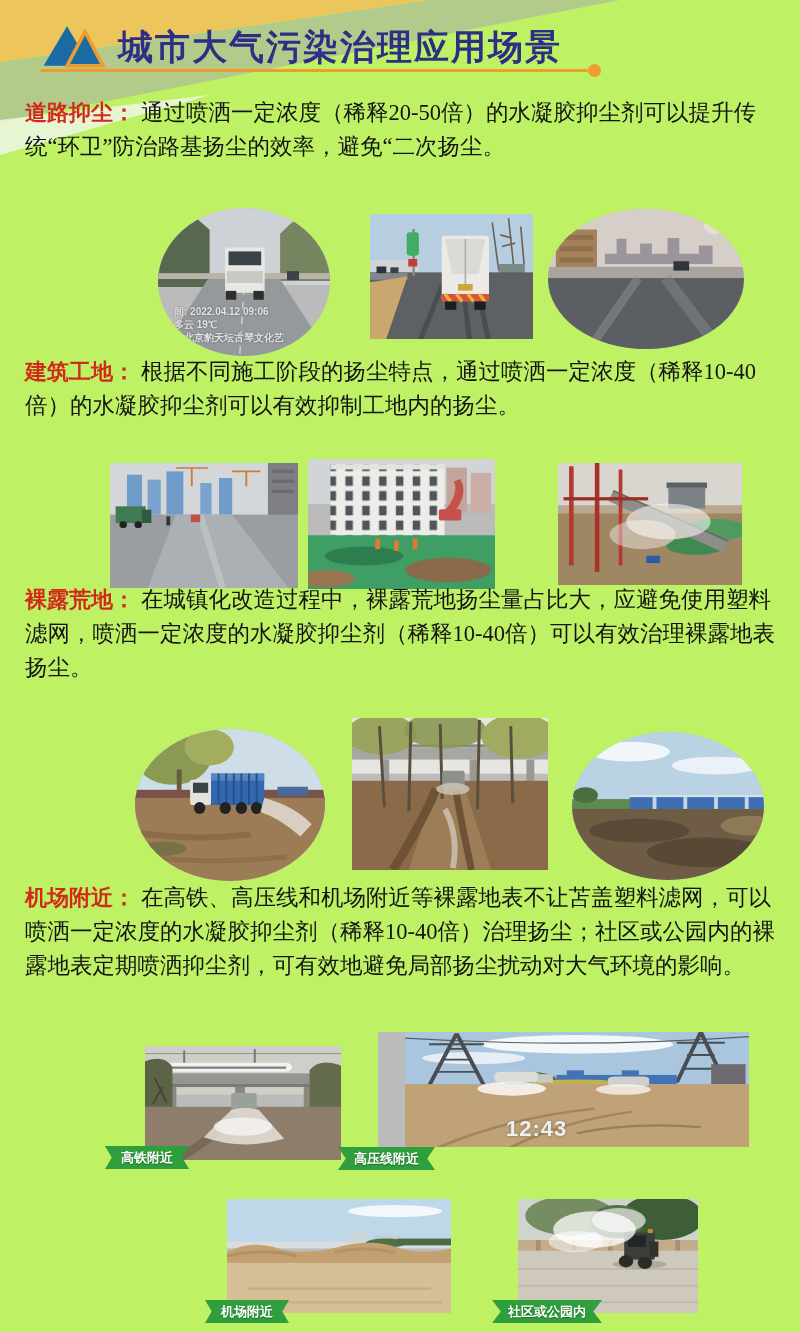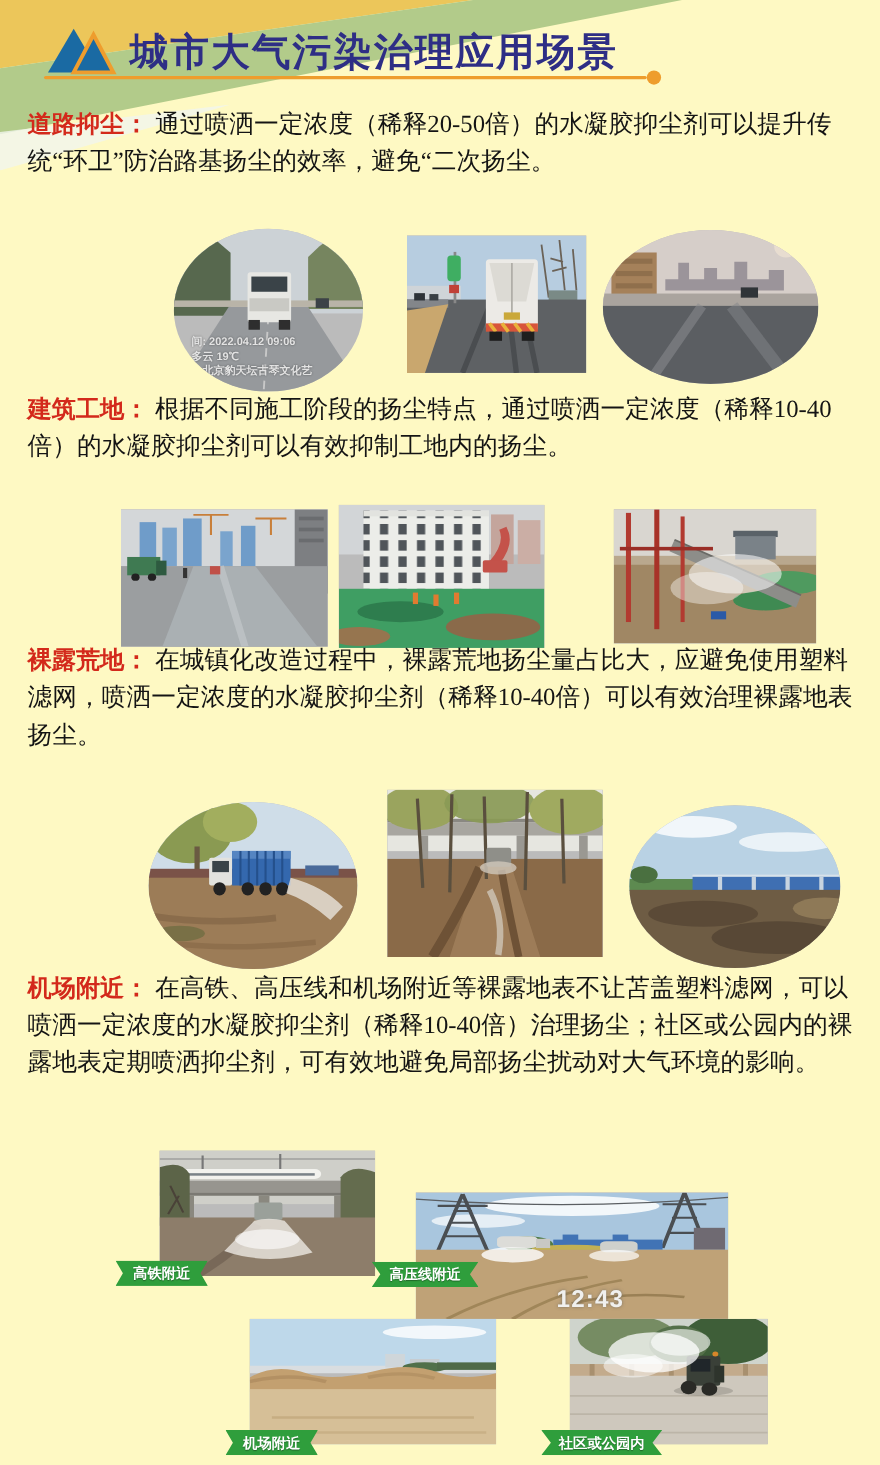--- a/index.html
+++ b/index.html
@@ -1,16 +1,16 @@
 <!DOCTYPE html>
 <html><head>
 <meta charset="utf-8">
 <style>
   html,body{margin:0;padding:0;background:#cfd8cf;}
-  #page{position:relative;width:800px;height:1332px;margin:0 auto;background:#fef9c3;overflow:hidden;
+  #page{position:relative;width:800px;height:1332px;margin:0 auto;background:#bef264;overflow:hidden;
         font-family:"Liberation Serif",serif;}
   
   .band{position:absolute;left:0;top:0;}
   .band-yellow{width:640px;height:130px;background:#ecc65a;clip-path:polygon(0 0,430px 0,0 62px);}
   .band-green{width:640px;height:130px;background:#b2cb8a;clip-path:polygon(430px 0,620px 0,0 122px,0 62px);}
   .band-light{width:300px;height:80px;top:95px;background:#f1f5ee;clip-path:polygon(0 25px,210px 0,0 60px);opacity:.8;}
   
   .logo{position:absolute;left:40px;top:22px;width:72px;height:48px;}
   h1.title{position:absolute;left:118px;top:24px;margin:0;font-family:"Liberation Sans",sans-serif;
            font-size:35px;font-weight:bold;color:#2e2e85;letter-spacing:2px;white-space:nowrap;}
@@ -295,21 +295,21 @@
       <path d="M200,26 q-22,-11 -32,6 v58 h32 z" fill="#646c4e"></path>
       <path d="M10,42 l12,32 M18,54 l-10,22" stroke="#4a4238" stroke-width="2" fill="none"></path>
       <rect y="80" width="200" height="70" fill="#8d7d6a"></rect>
       <path d="M32,150 q42,-32 58,-62" stroke="#6f6051" stroke-width="10" fill="none" opacity=".7"></path>
       <rect x="88" y="62" width="26" height="21" rx="2" fill="#9aa09a"></rect>
       <path d="M88,84 Q101,79 116,84 L142,122 Q100,138 60,120 Z" fill="#e6e2da" opacity=".85"></path>
       <ellipse cx="100" cy="106" rx="30" ry="12" fill="#fff" opacity=".6"></ellipse>
     </svg>
   </figure>
 
-  <figure class="photo" style="left:338px;top:1068px;width:284px;height:115px;">
+  <figure class="photo" style="left:338px;top:1016px;width:344px;height:115px;padding-left:27px;">
     <svg viewBox="0 0 200 150" preserveAspectRatio="none">
       <rect width="200" height="70" fill="#a9c6de"></rect>
       <ellipse cx="100" cy="16" rx="56" ry="12" fill="#fff" opacity=".85"></ellipse>
       <ellipse cx="40" cy="34" rx="30" ry="8" fill="#fff" opacity=".7"></ellipse>
       <path d="M0,8 Q100,22 200,6" stroke="#5a5e62" stroke-width="1.5" fill="none"></path>
       <path d="M30,2 L14,70 M30,2 L46,70 M18,52 H42 M21,36 H39 M24,22 H36 M14,16 H46" stroke="#4a4e52" stroke-width="2.5" fill="none"></path>
       <path d="M172,0 L158,66 M172,0 L186,66 M161,48 H183 M164,30 H180 M158,14 H186" stroke="#4a4e52" stroke-width="2.5" fill="none"></path>
       <rect x="178" y="42" width="20" height="26" fill="#6f6a72"></rect>
       <rect x="88" y="56" width="70" height="12" fill="#4173b5"></rect>
       <rect x="94" y="50" width="10" height="7" fill="#4173b5"></rect>

